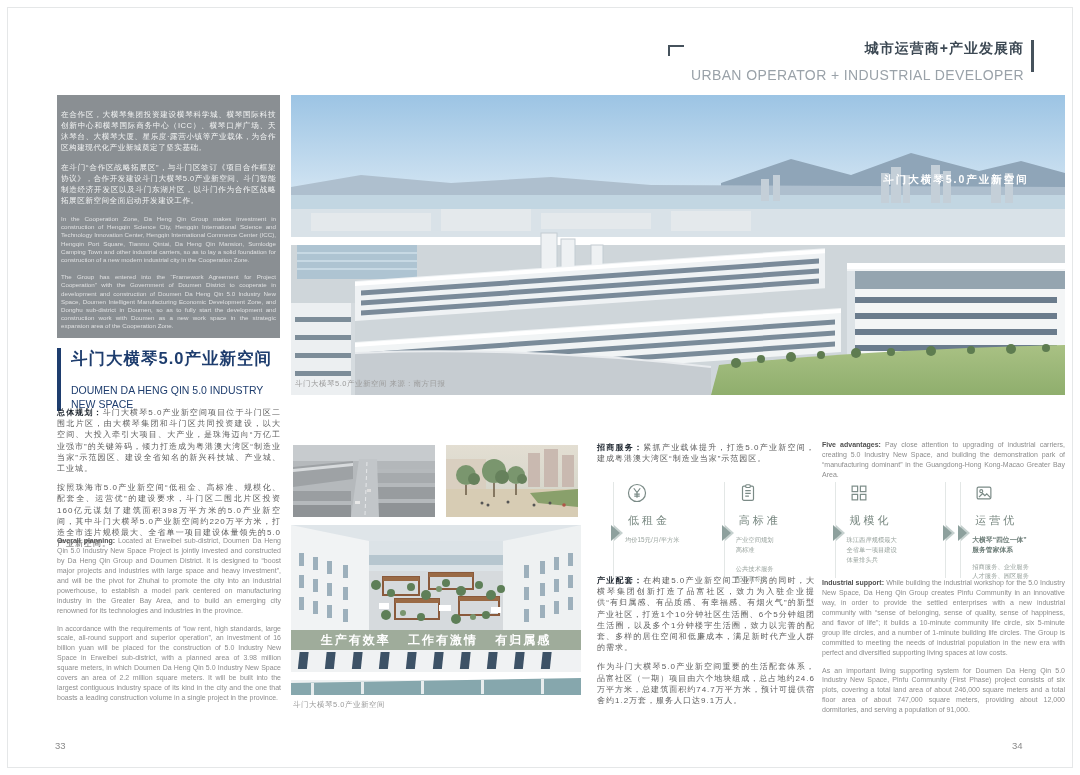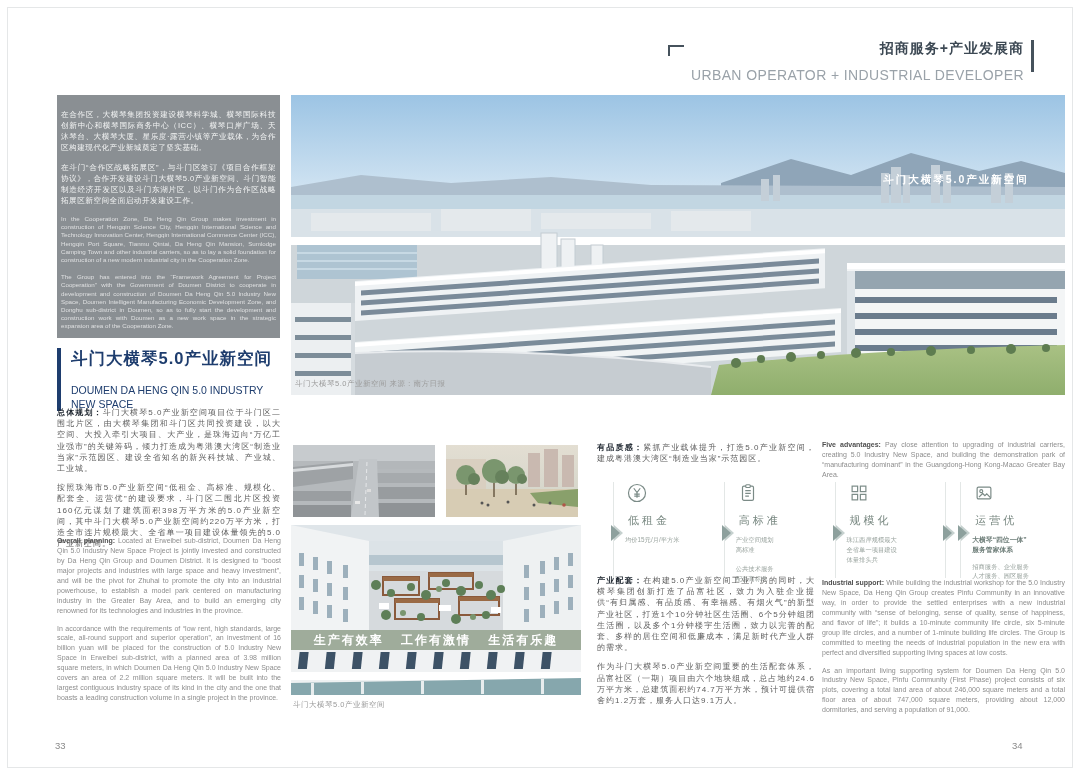--- a/index.html
+++ b/index.html
@@ -76,21 +76,21 @@
 </style>
 </head>
 <body>
 
 <div class="page">
   <div class="frame"></div>
 
   <div class="header">
     <div class="corner-bracket"></div>
     <div class="header-text">
-      <div class="header-cn">招商服务+产业发展商</div>
+      <div class="header-cn">城市运营商+产业发展商</div>
       <div class="header-en">URBAN OPERATOR + INDUSTRIAL DEVELOPER</div>
     </div>
     <div class="header-bar"></div>
   </div>
 
   <div class="intro-box">
     <p class="intro-cn">在合作区，大横琴集团投资建设横琴科学城、横琴国际科技创新中心和横琴国际商务中心（ICC）、横琴口岸广场、天沐琴台、大横琴大厦、星乐度·露营小镇等产业载体，为合作区构建现代化产业新城奠定了坚实基础。</p>
     <p class="intro-cn">在斗门“合作区战略拓展区”，与斗门区签订《项目合作框架协议》，合作开发建设斗门大横琴5.0产业新空间、斗门智能制造经济开发区以及斗门东湖片区，以斗门作为合作区战略拓展区新空间全面启动开发建设工作。</p>
     <p class="intro-en">In the Cooperation Zone, Da Heng Qin Group makes investment in construction of Hengqin Science City, Hengqin International Science and Technology Innovation Center, Hengqin International Commerce Center (ICC), Hengqin Port Square, Tianmu Qintai, Da Heng Qin Mansion, Sumlodge Camping Town and other industrial carriers, so as to lay a solid foundation for construction of a new modern industrial city in the Cooperation Zone.</p>
     <p class="intro-en">The Group has entered into the “Framework Agreement for Project Cooperation” with the Government of Doumen District to cooperate in development and construction of Doumen Da Heng Qin 5.0 Industry New Space, Doumen Intelligent Manufacturing Economic Development Zone, and Donghu sub-district in Doumen, so as to fully start the development and construction work with Doumen as a new work space in the strategic expansion area of the Cooperation Zone.</p>
@@ -364,26 +364,26 @@
       <rect x="0" y="147" width="290" height="8" fill="#ffffff"></rect>
       <polygon points="0,158 290,153 290,170 0,170" fill="#86a7ad"></polygon>
       <g fill="#e8edee">
         <rect x="20" y="158" width="3" height="12"></rect>
           <rect x="70" y="157" width="3" height="12"></rect>
         <rect x="130" y="156" width="3" height="13"></rect>
           <rect x="190" y="155" width="3" height="14"></rect>
           <rect x="250" y="154" width="3" height="15"></rect>
       </g>
     </svg>
-    <div class="photo-l-banner">生产有效率 工作有激情 生活有乐趣</div>
+    <div class="photo-l-banner">生产有效率 工作有激情 有归属感</div>
   </div>
   <div class="caption caption-bottom">斗门大横琴5.0产业新空间</div>
 
   <div class="adv-cn cn-block">
-    <p><span class="cn-label">有品质感：</span><span>紧抓产业载体提升，打造5.0产业新空间，建成粤港澳大湾区“制造业当家”示范园区。</span></p>
+    <p><span class="cn-label">招商服务：</span><span>紧抓产业载体提升，打造5.0产业新空间，建成粤港澳大湾区“制造业当家”示范园区。</span></p>
   </div>
 
   <div class="adv-en en-block">
     <p><span class="en-label">Five advantages:</span> <span>Pay close attention to upgrading of industrial carriers, creating 5.0 Industry New Space, and building the demonstration park of “manufacturing dominant” in the Guangdong-Hong Kong-Macao Greater Bay Area.</span></p>
   </div>
 
   <div class="adv-row">
 
     <div class="sep">
       <div class="sep-line"></div>

